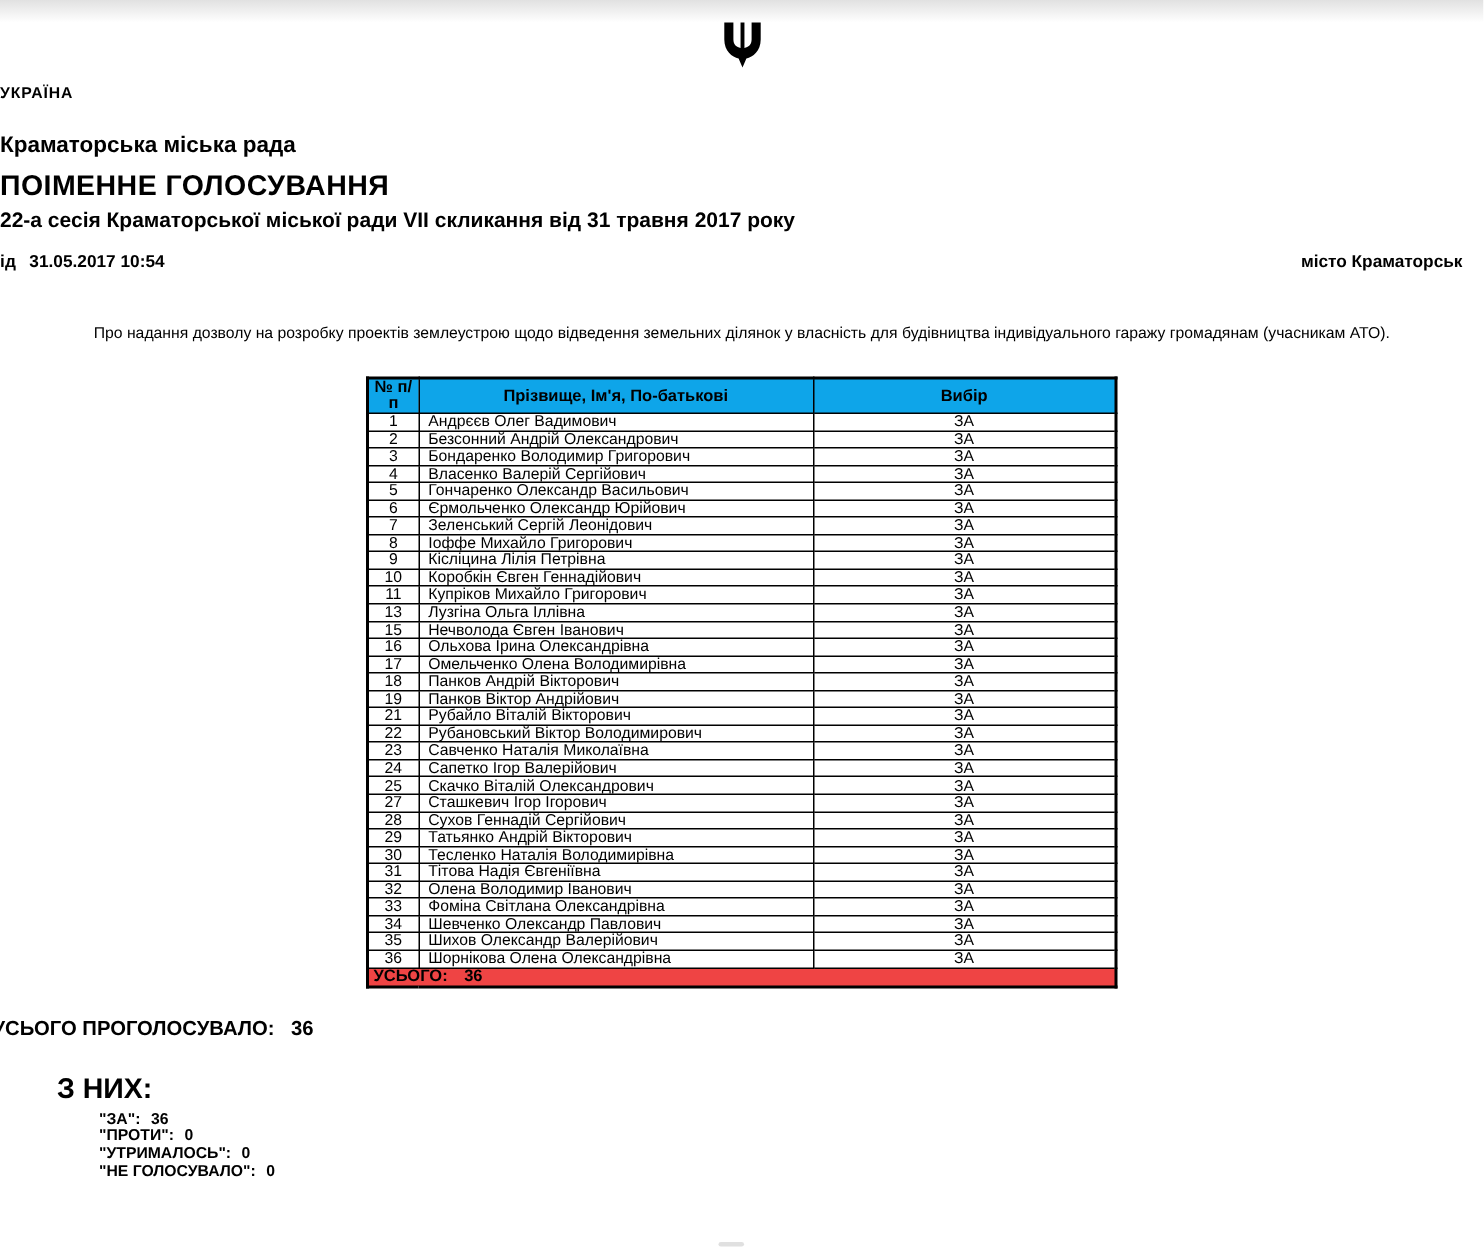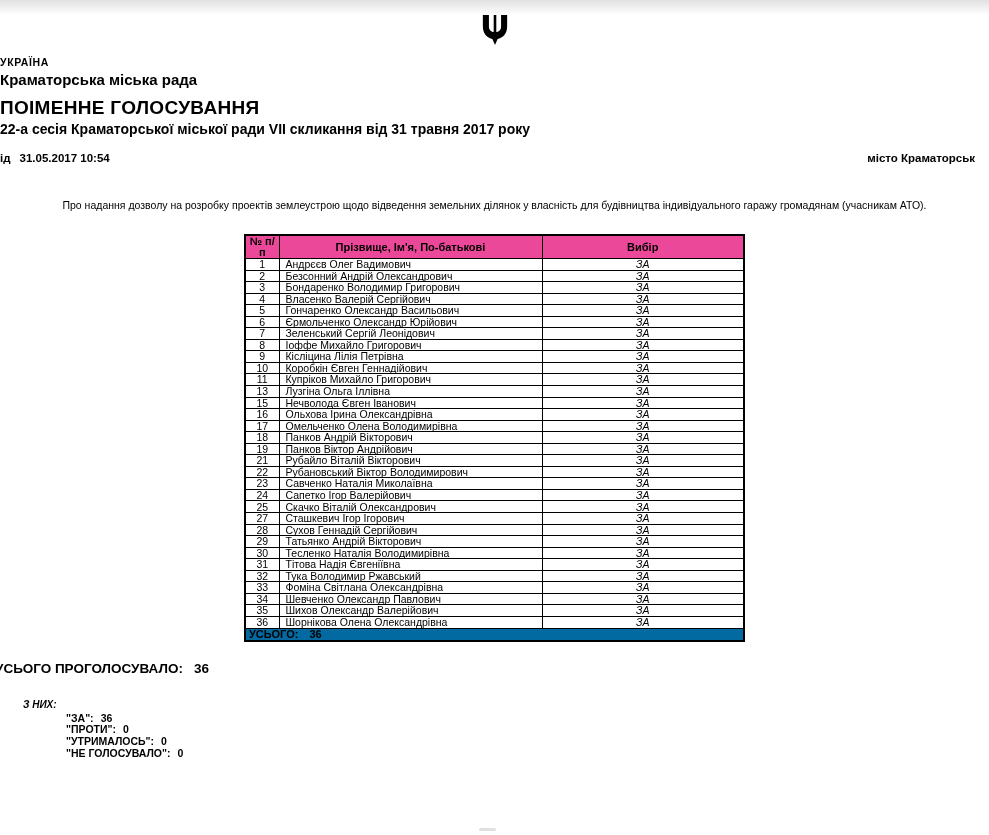--- a/index.html
+++ b/index.html
@@ -13,63 +13,63 @@
     position: relative;
   }
   .top-gradient {
     position: absolute; top: 0; left: 0; right: 0; height: 15px;
     background: linear-gradient(#e1e1e1, #ffffff);
     pointer-events: none;
   }
   .doc-header { text-align: left; padding-top: 3px; }
   .emblem { display: block; margin: 0 auto; }
   .emblem-caption { font-weight: bold; font-size: 10.5px; letter-spacing: .6px; margin-top: 1px; }
-  .council { font-weight: bold; font-size: 15px; margin-top: 3px; }
+  .council { font-weight: bold; font-size: 15px; margin-top: 20px; }
   .doc-title { font-weight: bold; font-size: 19px; margin-top: 9px; letter-spacing: .3px; }
   .doc-subtitle { font-weight: bold; font-size: 14px; margin-top: 2px; }
   .meta-row {
     display: flex; justify-content: space-between; align-items: baseline;
     margin-top: 15px; font-weight: bold; font-size: 11.5px;
     padding-right: 14px;
   }
   .meta-date { margin-left: -7px; display: flex; gap: 9px; white-space: nowrap; }
   .subject { margin-top: 35px; text-align: center; font-size: 10.5px; white-space: nowrap; }
   table.vote-table {
     border-collapse: collapse;
     margin: 23px auto 0 auto;
     border: 2px solid #000;
   }
   .vote-table th {
-    background: #ec4899;
+    background: #0ea5e9;
     font-size: 11px; font-weight: bold;
     border: 1px solid #000;
     height: 14px; padding: 0 2px; line-height: 1;
   }
   .vote-table td {
     border: 1px solid #000;
     font-size: 10.5px; height: 11.55px; padding: 0; line-height: 1;
     white-space: nowrap; overflow: hidden;
   }
   .col-num { width: 34px; }
   .col-name { width: 263px; }
   .col-vote { width: 202px; }
   .c-num { text-align: center; }
   .c-name { padding-left: 6px !important; text-align: left; }
-  .c-vote { text-align: center; font-style: italic; }
+  .c-vote { text-align: center; }
   .vote-table tfoot td {
-    background: #0369a1; font-weight: bold; font-size: 11px;
+    background: #ef4444; font-weight: bold; font-size: 11px;
     height: 12.5px; text-align: left; padding-left: 3px;
   }
   .tf-value { margin-left: 11px; }
   .total-voted {
     margin: 19px 0 0 -5px;
     font-weight: bold; font-size: 13.5px;
     display: flex; gap: 11px; align-items: baseline;
   }
-  .of-them { margin: 23px 0 0 23px; font-weight: bold; font-size: 10px; font-style: italic; }
+  .of-them { margin: 23px 0 0 38px; font-weight: bold; font-size: 19px; }
   .breakdown { margin: 3px 0 0 66px; font-weight: bold; font-size: 10.5px; }
   .bd-row { display: flex; align-items: baseline; line-height: 11.7px; height: 11.7px; }
   .bd-val { margin-left: 7px; }
   .page-artifact {
     position: absolute; left: 479px; top: 828px;
     width: 17px; height: 3px; background: #dadada;
     border-radius: 2px; opacity: .85;
   }
 </style>
 </head>
@@ -241,21 +241,21 @@
         <td class="c-name">Тесленко Наталія Володимирівна</td>
         <td class="c-vote">ЗА</td>
       </tr>
       <tr>
         <td class="c-num">31</td>
         <td class="c-name">Тітова Надія Євгеніївна</td>
         <td class="c-vote">ЗА</td>
       </tr>
       <tr>
         <td class="c-num">32</td>
-        <td class="c-name">Тука Володимир Ржавський</td>
+        <td class="c-name">Олена Володимир Іванович</td>
         <td class="c-vote">ЗА</td>
       </tr>
       <tr>
         <td class="c-num">33</td>
         <td class="c-name">Фоміна Світлана Олександрівна</td>
         <td class="c-vote">ЗА</td>
       </tr>
       <tr>
         <td class="c-num">34</td>
         <td class="c-name">Шевченко Олександр Павлович</td>

